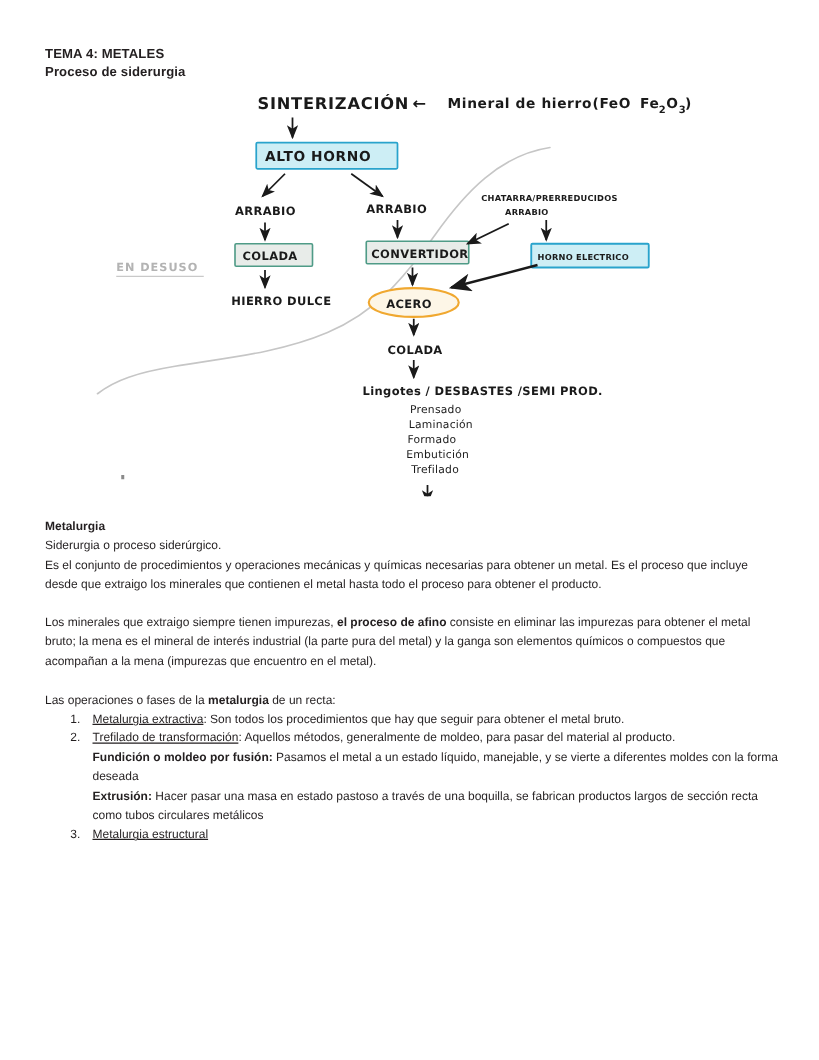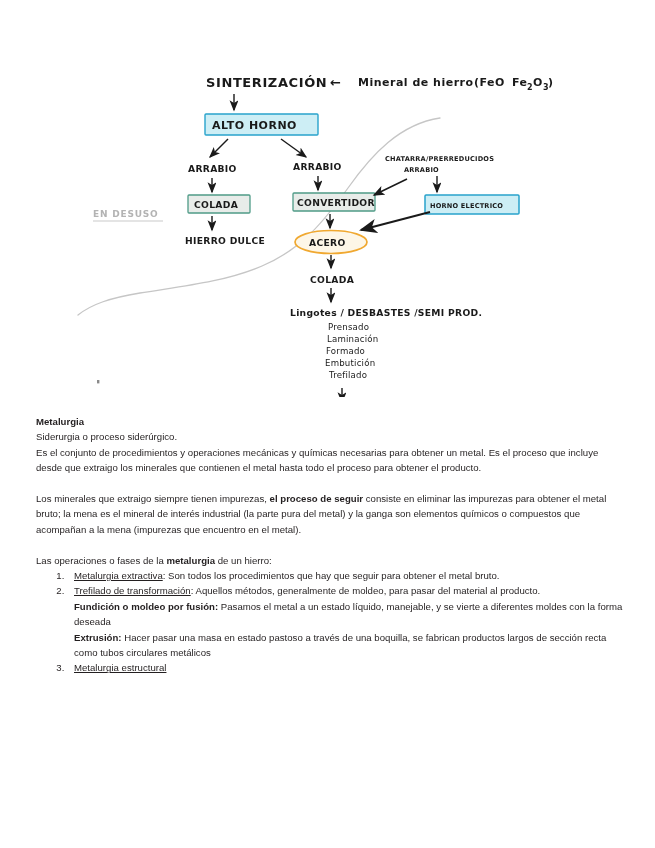--- a/index.html
+++ b/index.html
@@ -86,20 +86,24 @@
   ol.fases > li::marker {
     font-size: 9.6px;
   }
   .sub-block { display: block; }
 </style>
 </head>
 <body>
 
 <div class="page">
 
+  <div class="header">
+    <div>TEMA 4: METALES</div>
+    <div>Proceso de siderurgia</div>
+  </div>
 
   <div class="diagram">
     <svg width="655" height="335" viewBox="0 0 655 335" xmlns="http://www.w3.org/2000/svg">
       <defs>
         <marker id="ah" markerWidth="9" markerHeight="9" refX="7" refY="3.2" orient="auto" markerUnits="strokeWidth">
           <path d="M0,0 L8,3.2 L0,6.4 L2,3.2 z" fill="#1a1a1a"></path>
         </marker>
         <marker id="ahb" markerWidth="11" markerHeight="11" refX="8" refY="3.6" orient="auto" markerUnits="strokeWidth">
           <path d="M0,0 L9,3.6 L0,7.2 L2.4,3.6 z" fill="#1a1a1a"></path>
         </marker>
@@ -184,25 +188,25 @@
   </div>
 
   <div class="body-text">
 
     <p class="b">Metalurgia</p>
     <p>Siderurgia o proceso siderúrgico.</p>
     <p>Es el conjunto de procedimientos y operaciones mecánicas y químicas necesarias para obtener un metal. Es el proceso que incluye desde que extraigo los minerales que contienen el metal hasta todo el proceso para obtener el producto.</p>
 
     <div class="spacer"></div>
 
-    <p><span>Los minerales que extraigo siempre tienen impurezas, </span><span class="b">el proceso de seguir</span><span> consiste en eliminar las impurezas para obtener el metal bruto; la mena es el mineral de interés industrial (la parte pura del metal) y la ganga son elementos químicos o compuestos que acompañan a la mena (impurezas que encuentro en el metal).</span></p>
+    <p><span>Los minerales que extraigo siempre tienen impurezas, </span><span class="b">el proceso de afino</span><span> consiste en eliminar las impurezas para obtener el metal bruto; la mena es el mineral de interés industrial (la parte pura del metal) y la ganga son elementos químicos o compuestos que acompañan a la mena (impurezas que encuentro en el metal).</span></p>
 
     <div class="spacer"></div>
 
-    <p><span>Las operaciones o fases de la </span><span class="b">metalurgia</span><span> de un hierro:</span></p>
+    <p><span>Las operaciones o fases de la </span><span class="b">metalurgia</span><span> de un recta:</span></p>
 
     <ol class="fases">
       <li><span class="u">Metalurgia extractiva</span><span>: Son todos los procedimientos que hay que seguir para obtener el metal bruto.</span></li>
 
       <li><span class="u">Trefilado de transformación</span><span>: Aquellos métodos, generalmente de moldeo, para pasar del material al producto.</span>
         <span class="sub-block"><span class="b">Fundición o moldeo por fusión:</span><span> Pasamos el metal a un estado líquido, manejable, y se vierte a diferentes moldes con la forma deseada</span></span>
         <span class="sub-block"><span class="b">Extrusión:</span><span> Hacer pasar una masa en estado pastoso a través de una boquilla, se fabrican productos largos de sección recta como tubos circulares metálicos</span></span>
       </li>
 
       <li><span class="u">Metalurgia estructural</span><span></span></li>

